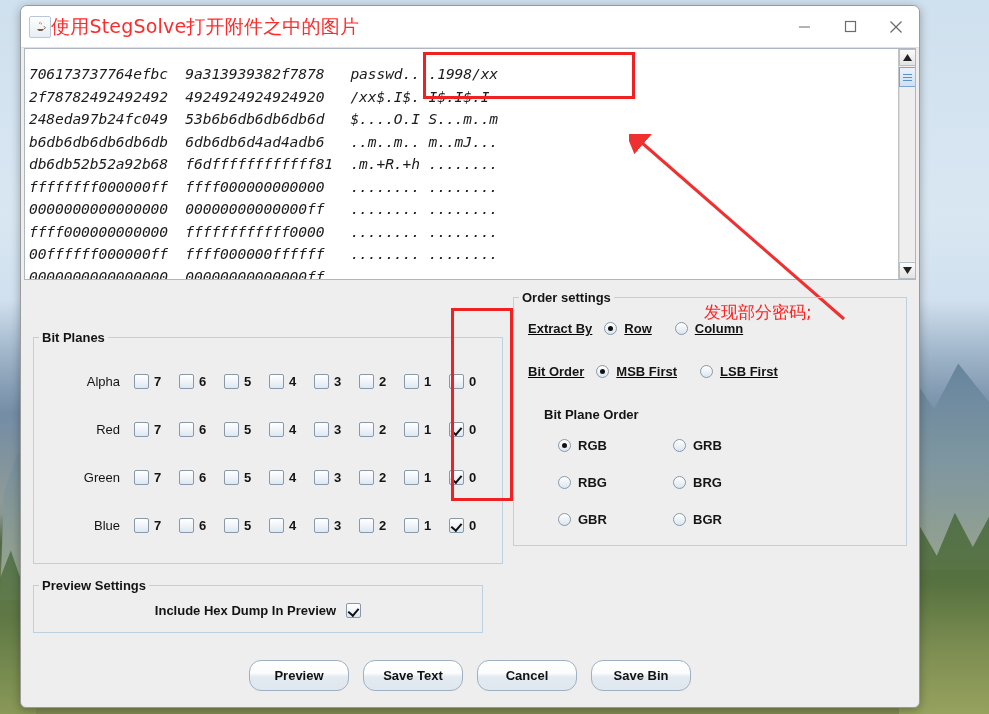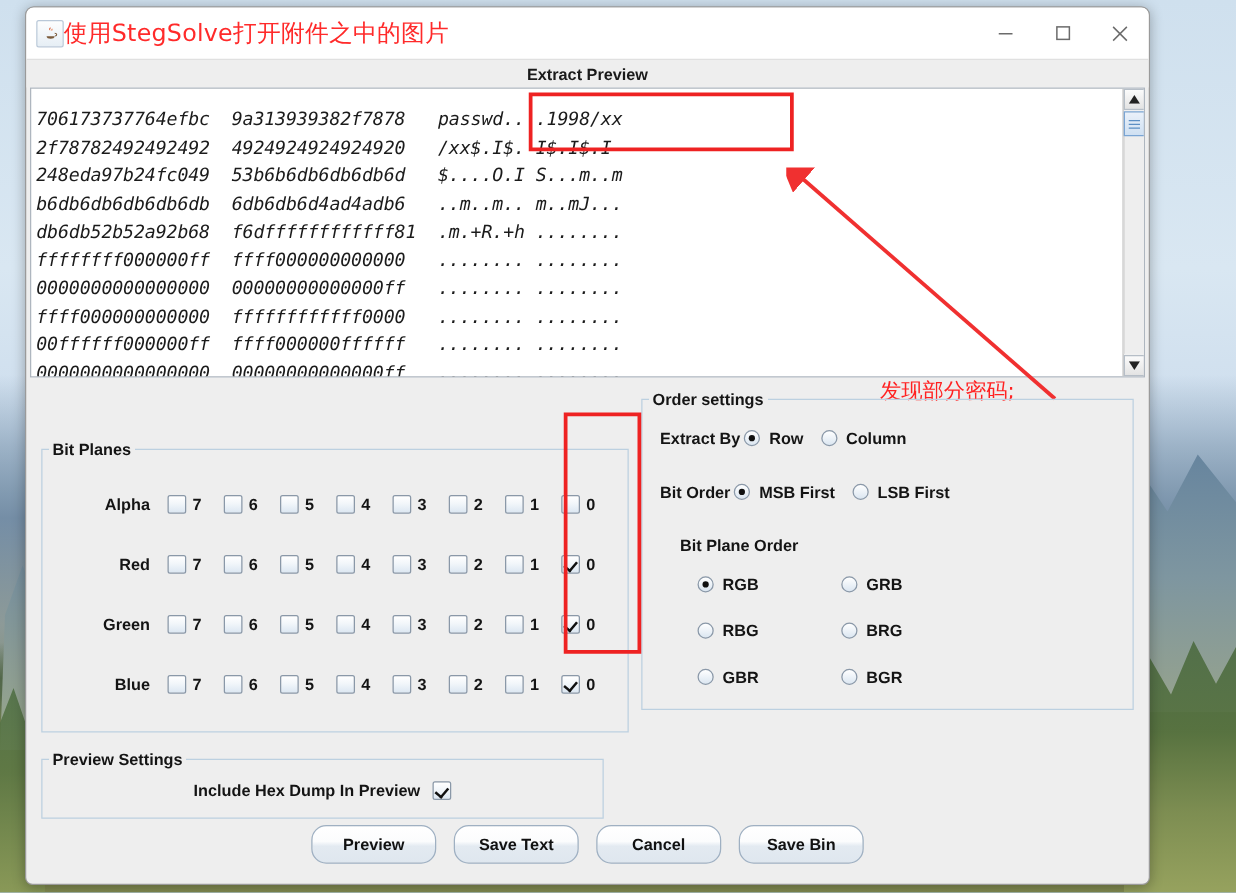--- a/index.html
+++ b/index.html
@@ -249,21 +249,21 @@
   .bp-row {
     display: flex;
     align-items: center;
     height: 48px;
   }
   .bp-label {
     width: 78px;
     text-align: right;
     padding-right: 14px;
     font-size: 13px;
-    font-weight: bold;
+    font-weight: normal;
     color: #141414;
   }
   .bp-cell {
     width: 45px;
     display: flex;
     align-items: center;
     gap: 5px;
   }
   .bp-num {
     font-size: 13px;
@@ -306,21 +306,23 @@
     justify-content: center;
     gap: 10px;
   }
   .ps-label { font-size: 13px; font-weight: bold; color: #141414; }
 
   
   #order-body { padding: 16px 0 18px 14px; }
   .ord-row {
     display: flex;
     align-items: center;
+    gap: 9px;
     margin-bottom: 28px;
+    text-decoration: underline;
   }
   .ord-caption {
     font-size: 13px; font-weight: bold; color: #141414;
     margin-right: 3px;
   }
   .radio {
     width: 13px; height: 13px;
     border-radius: 50%;
     border: 1px solid #8a98a8;
     background: linear-gradient(to bottom,#ffffff,#dbe6f1);
@@ -411,21 +413,20 @@
       </div>
       <div class="wbtn">
         <svg width="14" height="14" viewBox="0 0 14 14">
             <line x1="1.5" y1="1.5" x2="12.5" y2="12.5" stroke="#6b6b6b" stroke-width="1.2"></line>
             <line x1="12.5" y1="1.5" x2="1.5" y2="12.5" stroke="#6b6b6b" stroke-width="1.2"></line>
           </svg>
       </div>
     </div>
   </div>
 
-  <div id="preview-header">Extract Preview</div>
 
   <div id="hex-wrap">
     <div id="hex-area">
       <div class="hexline">706173737764efbc  9a313939382f7878   passwd.. .1998/xx</div>
       <div class="hexline">2f78782492492492  4924924924924920   /xx$.I$. I$.I$.I</div>
       <div class="hexline">248eda97b24fc049  53b6b6db6db6db6d   $....O.I S...m..m</div>
       <div class="hexline">b6db6db6db6db6db  6db6db6d4ad4adb6   ..m..m.. m..mJ...</div>
       <div class="hexline">db6db52b52a92b68  f6dffffffffffff81  .m.+R.+h ........</div>
       <div class="hexline">ffffffff000000ff  ffff000000000000   ........ ........</div>
       <div class="hexline">0000000000000000  00000000000000ff   ........ ........</div>

